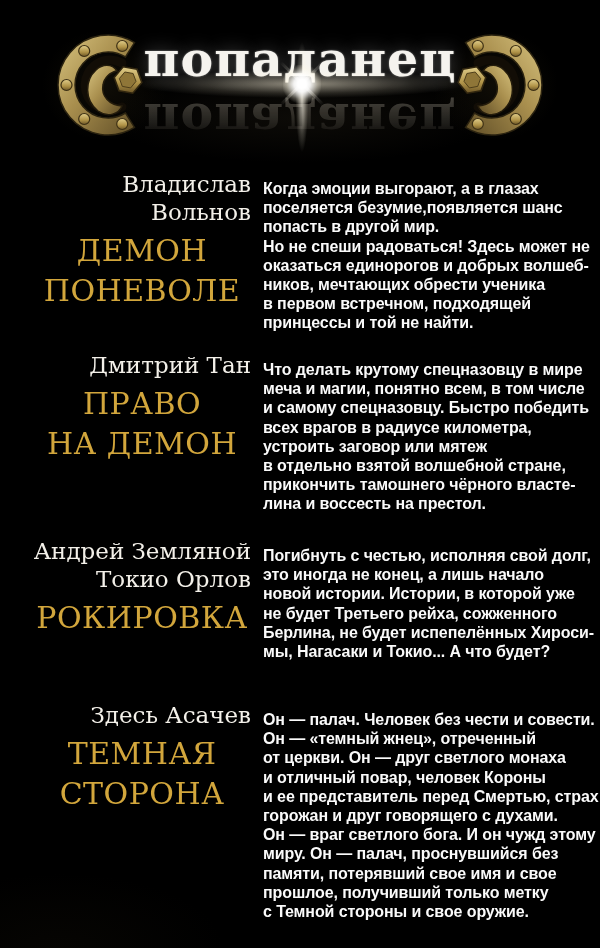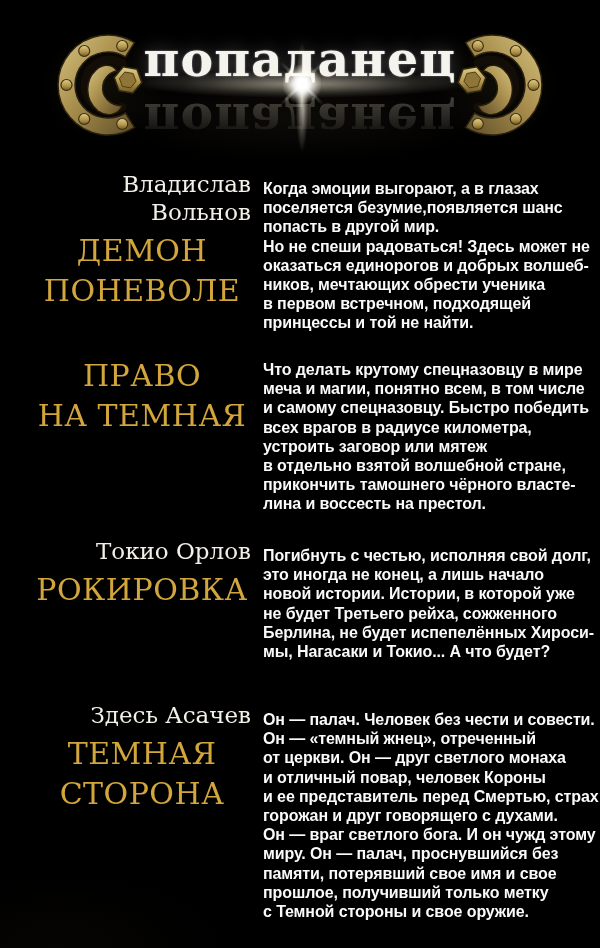--- a/index.html
+++ b/index.html
@@ -153,37 +153,39 @@
 попасть в другой мир.
 Но не спеши радоваться! Здесь может не
 оказаться единорогов и добрых волшеб-
 ников, мечтающих обрести ученика
 в первом встречном, подходящей
 принцессы и той не найти.</p>
   </section>
 
   <section class="book" style="top:351px">
     <div class="col-left">
+      <span class="author-line">Дмитрий Тан</span>
       <h2 class="title">
         <span class="title-line">ПРАВО</span>
-        <span class="title-line">НА ТЕМНАЯ</span>
+        <span class="title-line">НА ДЕМОН</span>
       </h2>
     </div>
     <p class="desc">Что делать крутому спецназовцу в мире
 меча и магии, понятно всем, в том числе
 и самому спецназовцу. Быстро победить
 всех врагов в радиусе километра,
 устроить заговор или мятеж
 в отдельно взятой волшебной стране,
 прикончить тамошнего чёрного власте-
 лина и воссесть на престол.</p>
   </section>
 
   <section class="book" style="top:537px">
     <div class="col-left">
+      <span class="author-line">Андрей Земляной</span>
       <span class="author-line">Токио Орлов</span>
       <h2 class="title">
         <span class="title-line">РОКИРОВКА</span>
       </h2>
     </div>
     <p class="desc">Погибнуть с честью, исполняя свой долг,
 это иногда не конец, а лишь начало
 новой истории. Истории, в которой уже
 не будет Третьего рейха, сожженного
 Берлина, не будет испепелённых Хироси-

